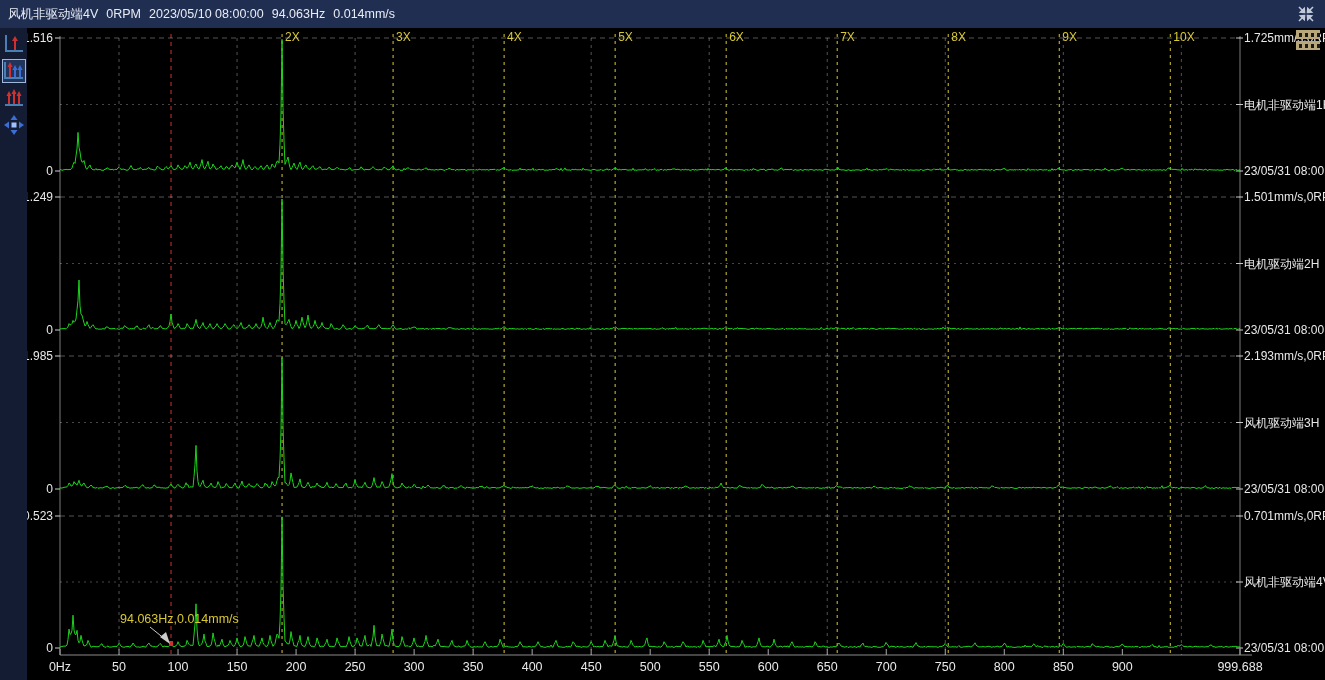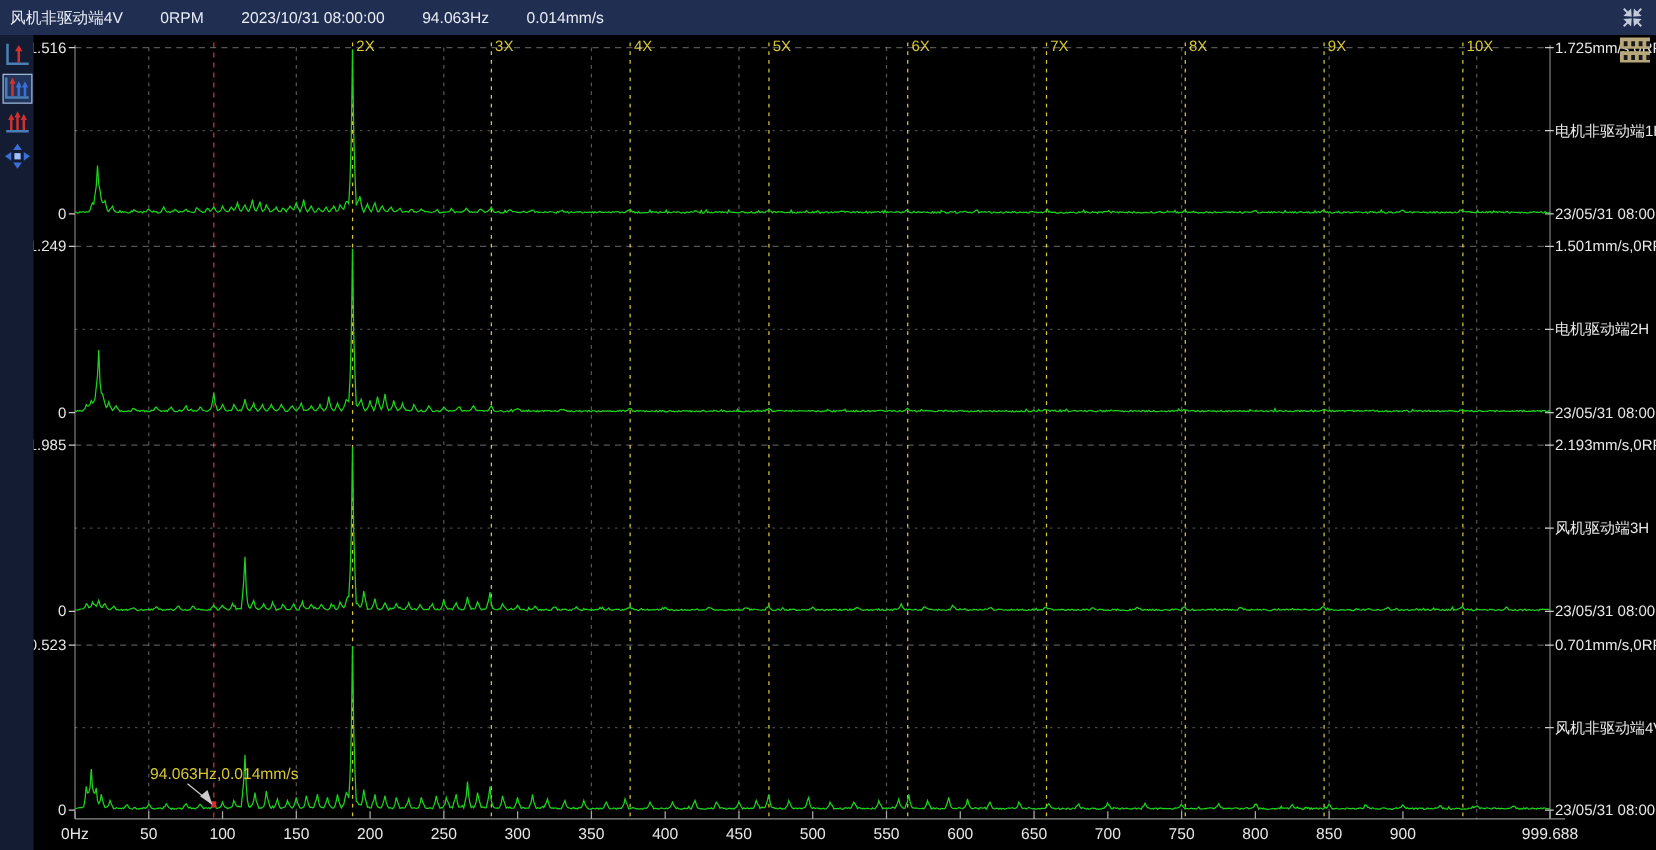--- a/index.html
+++ b/index.html
@@ -1,39 +1,39 @@
 <!DOCTYPE html>
 <html><head>
 <meta charset="utf-8">
 <style>
   html,body{margin:0;padding:0;background:#000;}
   body{width:1325px;height:680px;position:relative;overflow:hidden;
        font-family:"Liberation Sans", sans-serif;}
   .topbar{position:absolute;left:0;top:0;width:1325px;height:28px;background:#202e52;
           display:flex;align-items:center;color:#e8ecf4;font-size:12.5px;}
-  .topbar .seg{margin-left:30px;white-space:nowrap;}
+  .topbar .seg{margin-left:8px;white-space:nowrap;}
   .topbar .seg:first-child{margin-left:8px;}
   .topbar .spacer{flex:1;}
   .collapse-btn{width:26px;height:22px;margin-right:6px;display:flex;align-items:center;justify-content:center;cursor:pointer;}
   .sidebar{position:absolute;left:0;top:28px;width:27px;height:652px;background:#141c33;
            display:flex;flex-direction:column;align-items:center;padding-top:4px;box-sizing:border-box;}
   .tool{width:24px;height:24px;margin-bottom:3px;display:flex;align-items:center;justify-content:center;
         border:1px solid transparent;box-sizing:border-box;cursor:pointer;}
   .tool.active{border:1px solid #9fb6d8;background:#21345c;}
   .chart-panel{position:absolute;left:27px;top:28px;width:1298px;height:652px;background:#000;}
   #chart{position:absolute;left:0;top:0;}
   svg text{font-family:"Liberation Sans", sans-serif;}
 </style>
 </head>
 <body>
 
 <div class="topbar" style="background: rgb(32, 46, 82);">
   <span class="seg">风机非驱动端4V</span>
   <span class="seg">0RPM</span>
-  <span class="seg">2023/10/31 08:00:00</span>
+  <span class="seg">2023/05/10 08:00:00</span>
   <span class="seg">94.063Hz</span>
   <span class="seg">0.014mm/s</span>
   <span class="spacer"></span>
   <span class="collapse-btn">
     <svg width="20" height="20" viewBox="0 0 20 20">
       <g stroke="#c2cada" stroke-width="1.6" fill="#c2cada">
         <line x1="3" y1="3" x2="8" y2="8"></line>
           <polygon points="8.5,8.5 4.5,8.2 8.2,4.5"></polygon>
         <line x1="17" y1="3" x2="12" y2="8"></line>
           <polygon points="11.5,8.5 15.5,8.2 11.8,4.5"></polygon>

